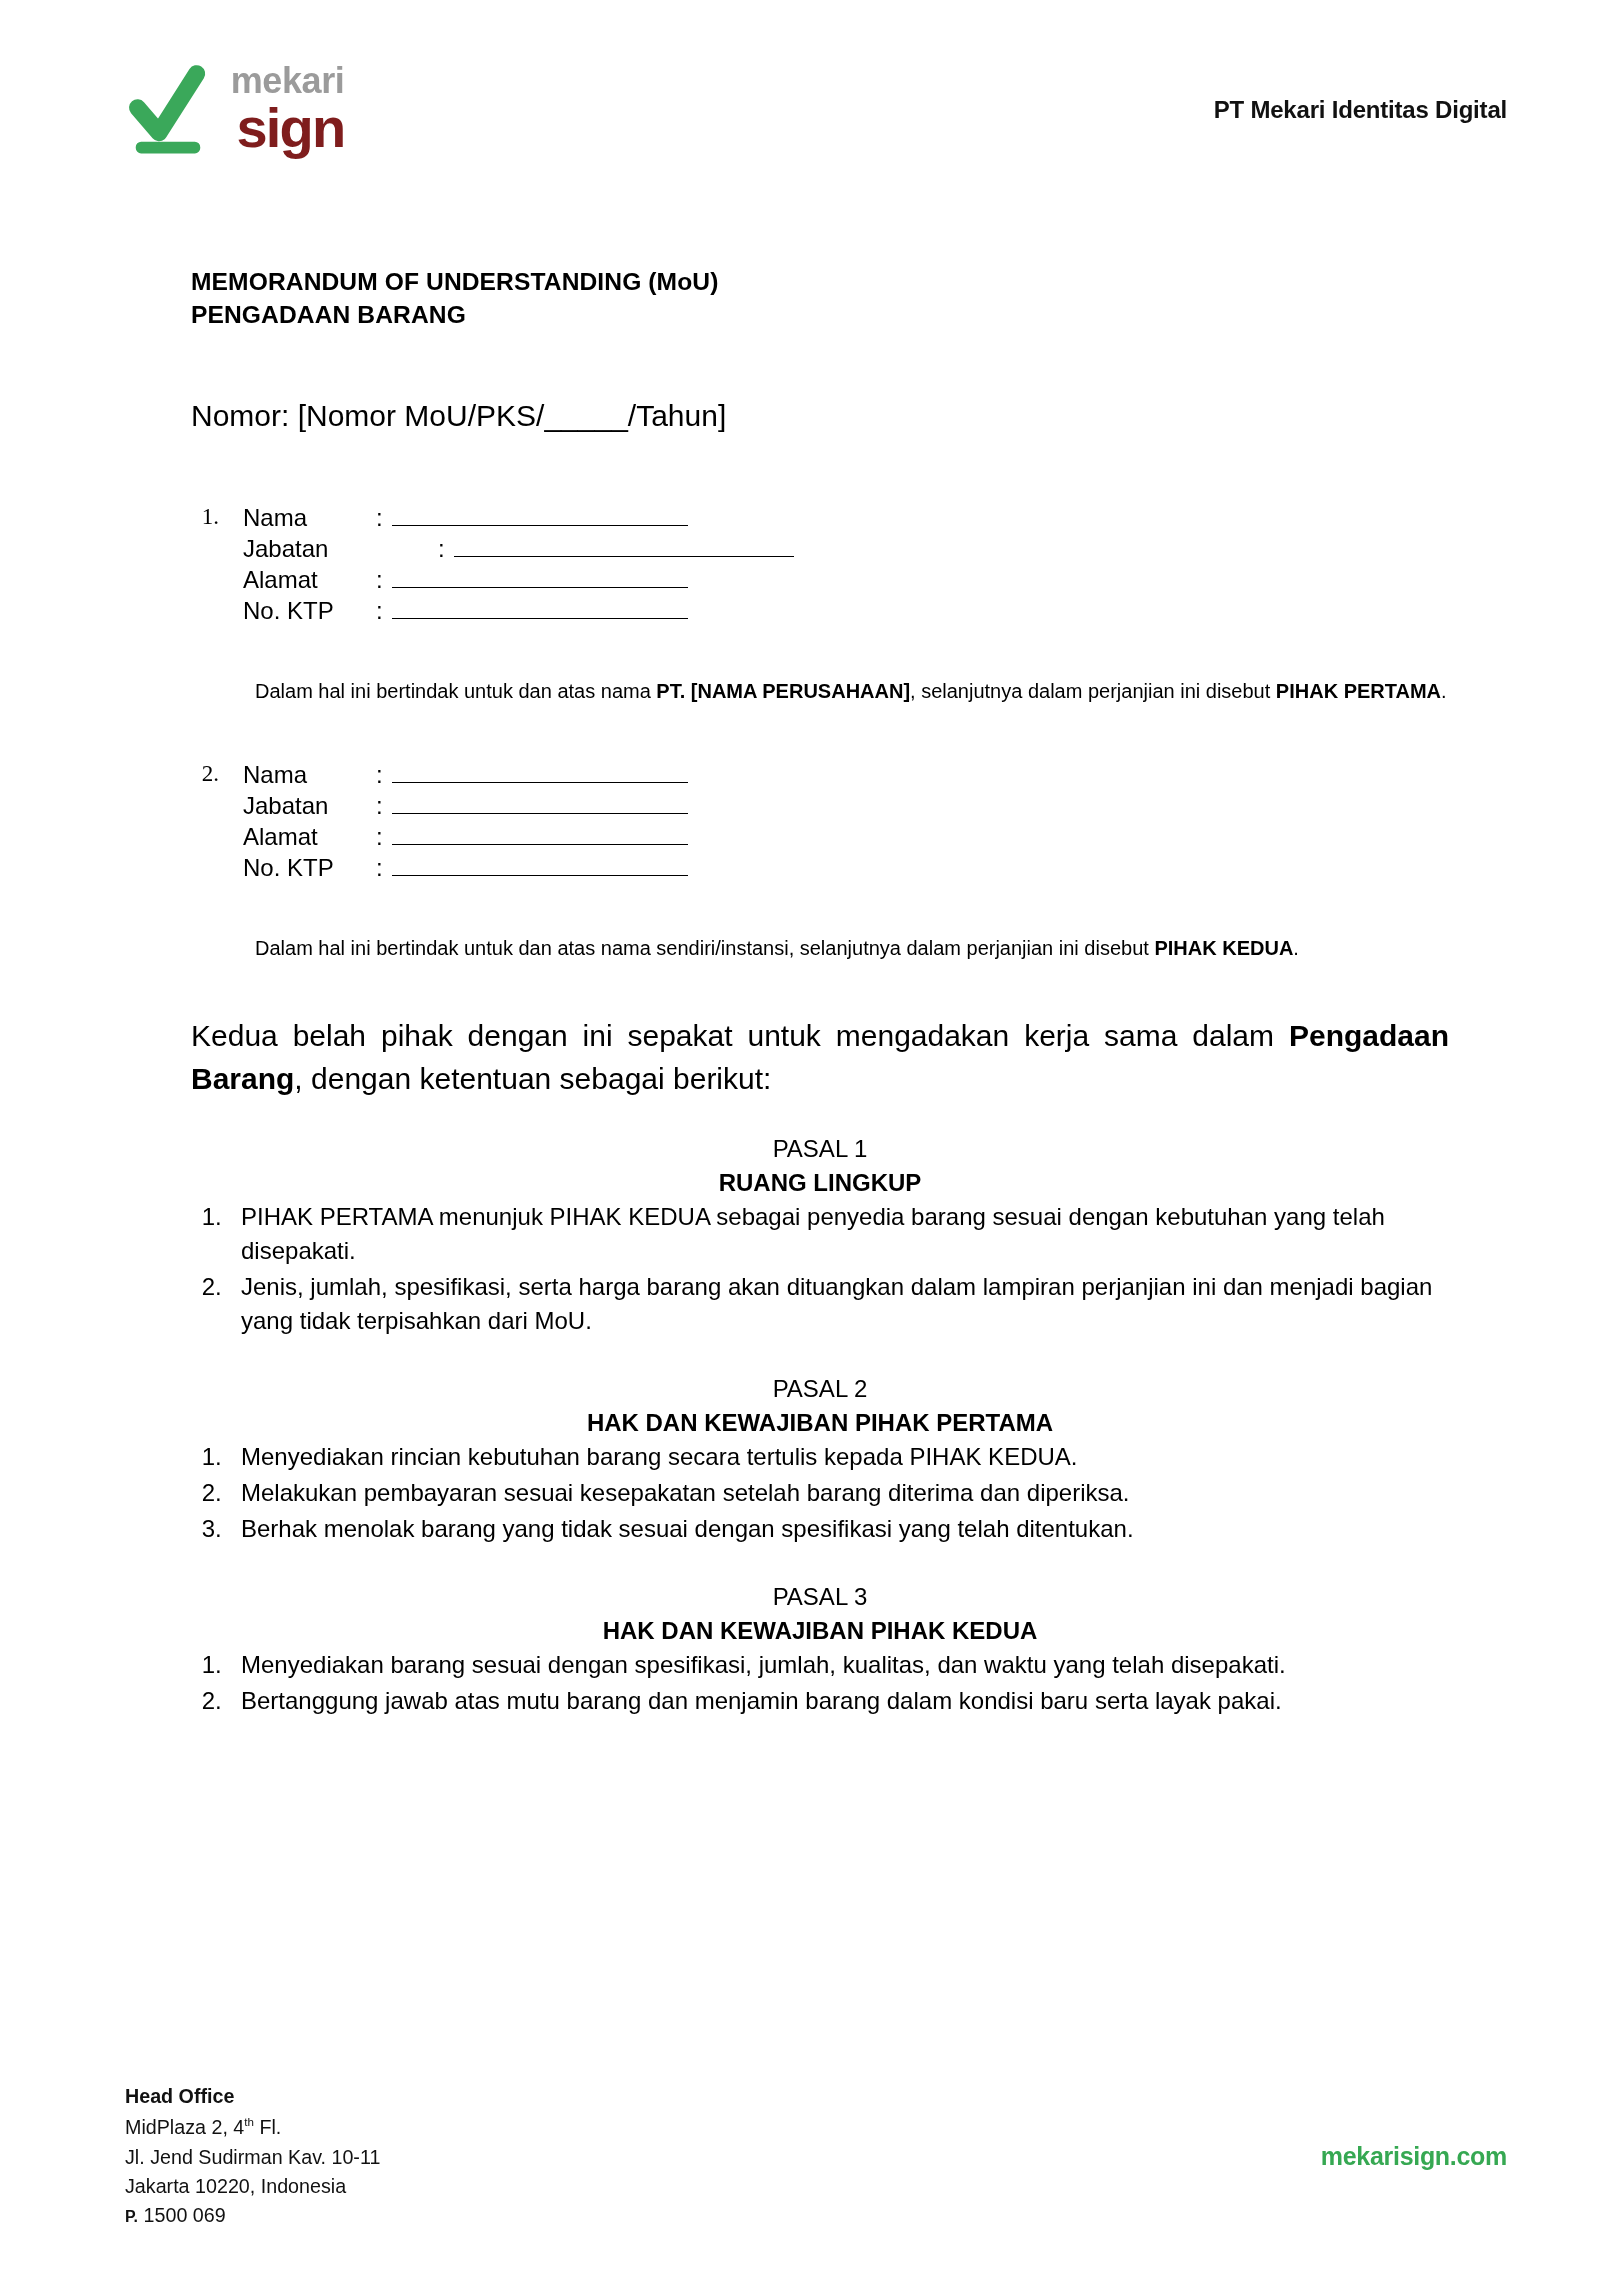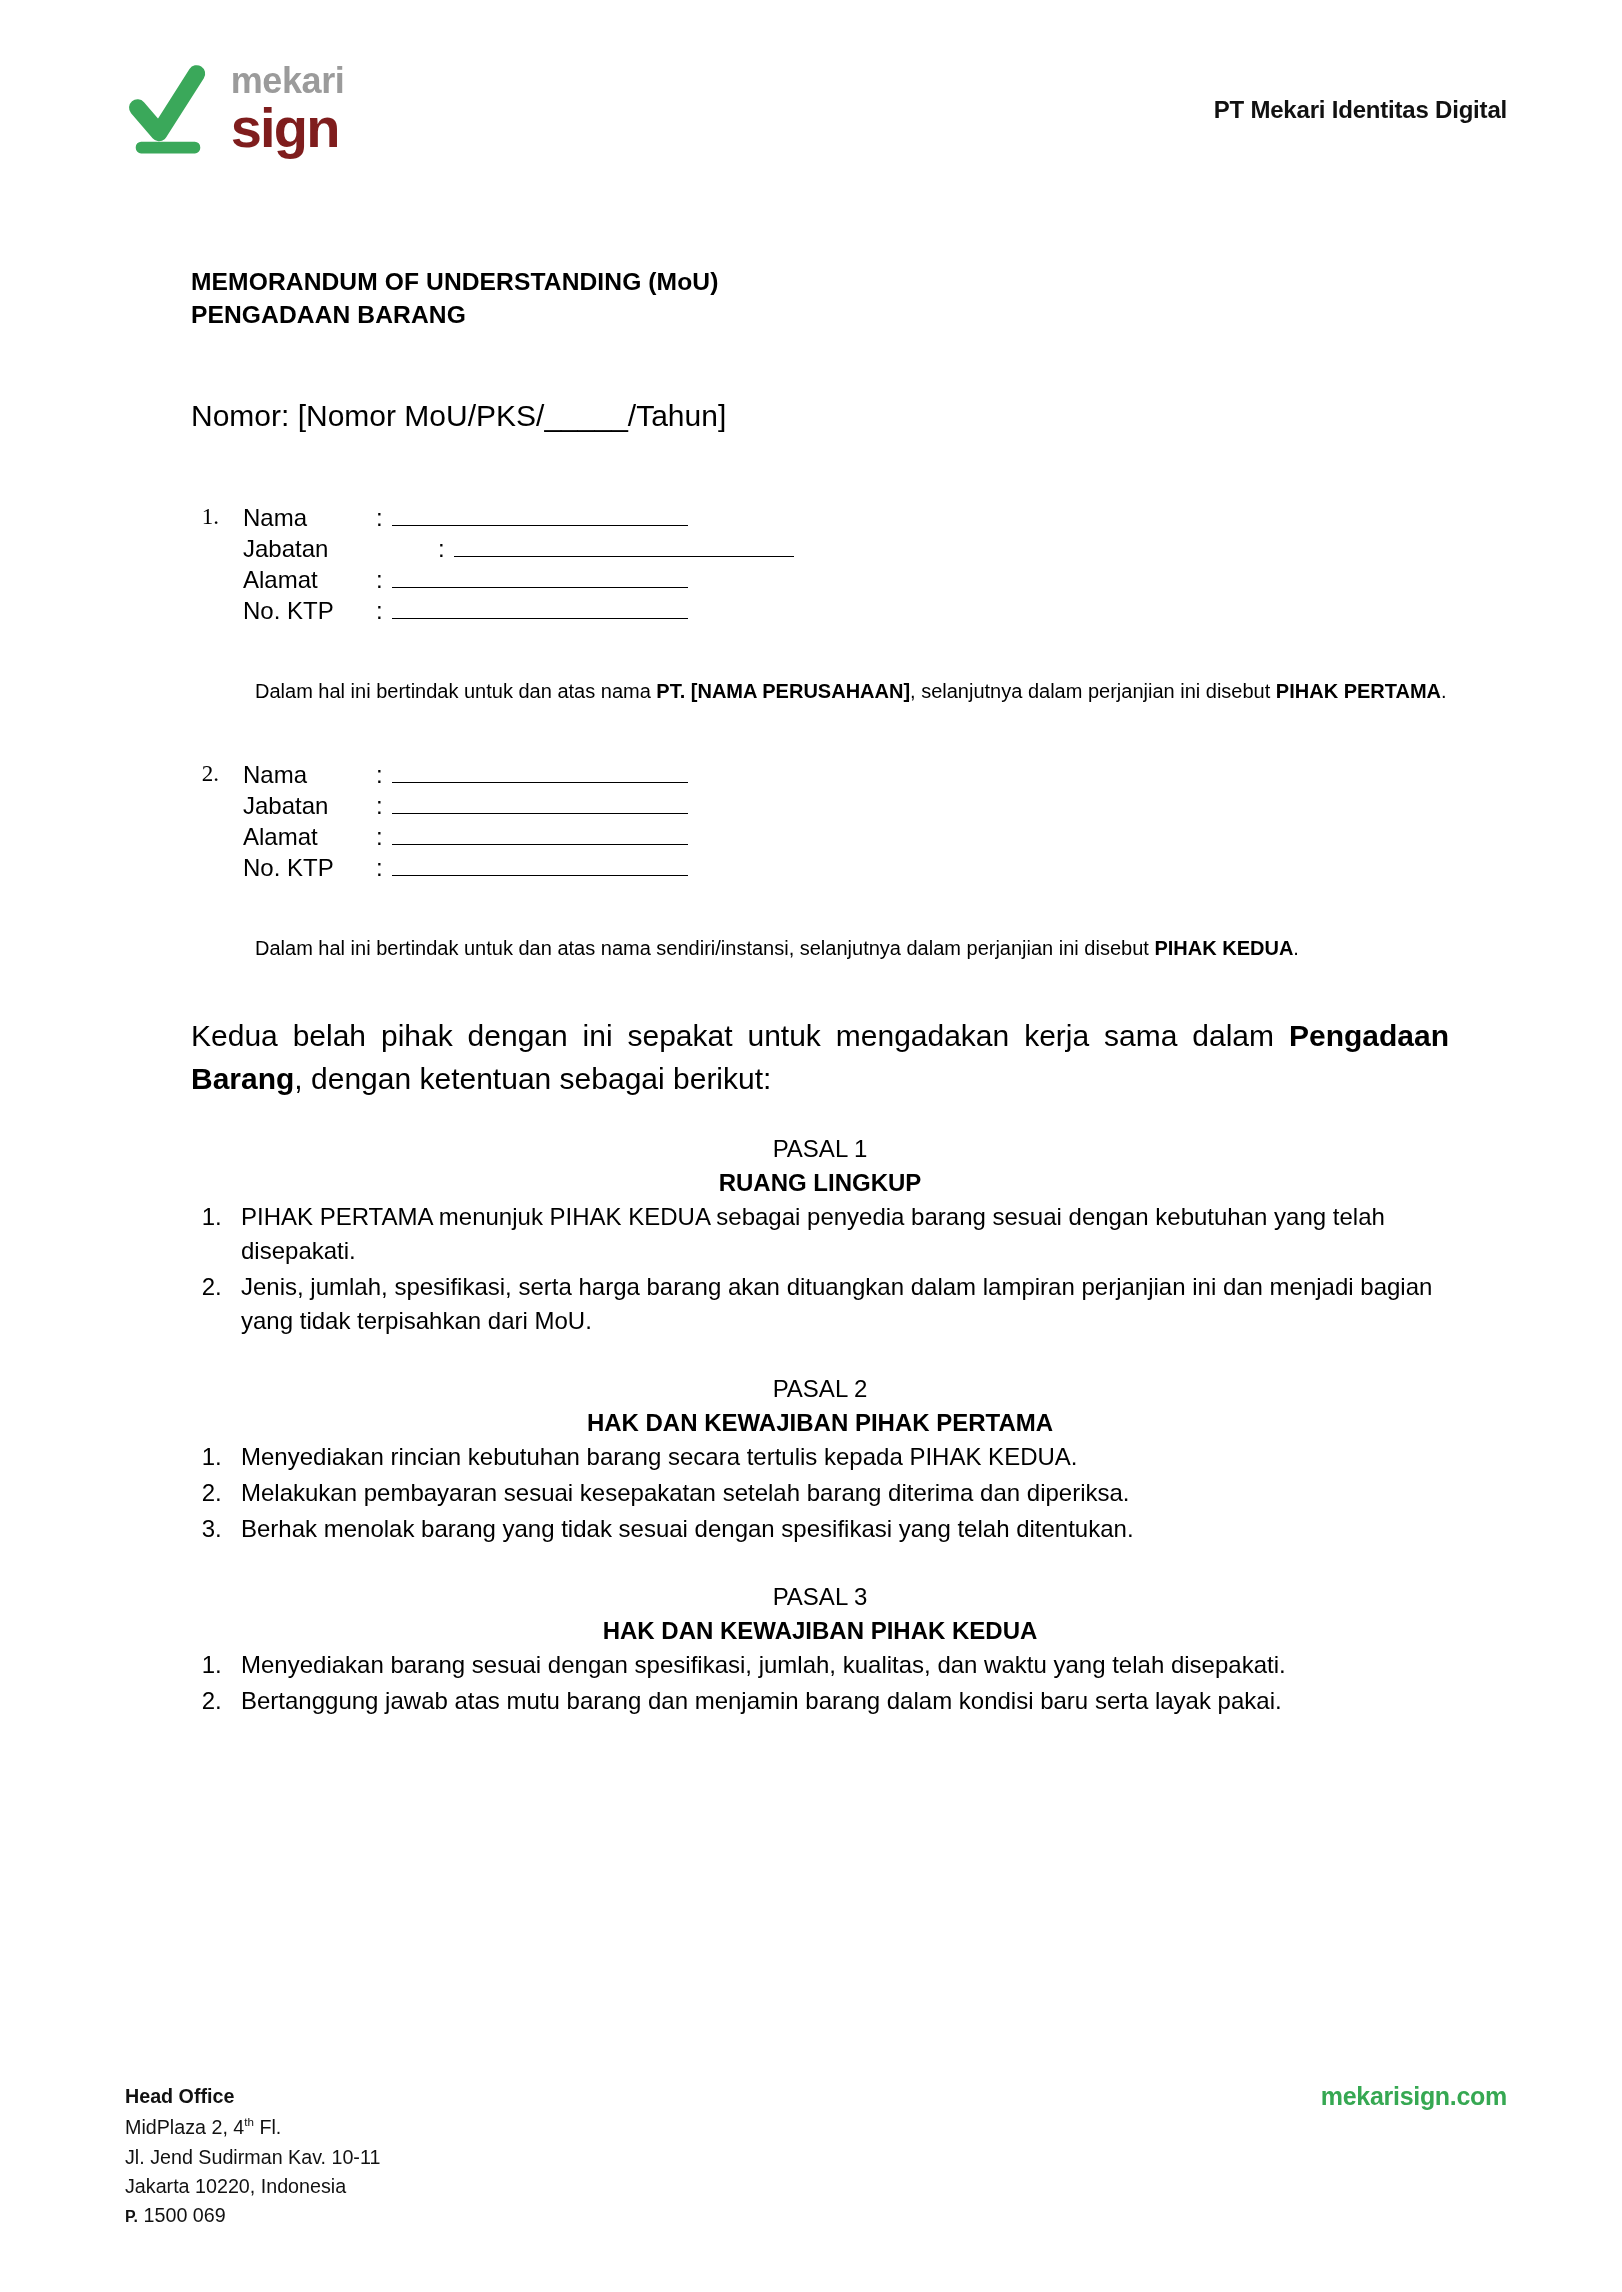--- a/index.html
+++ b/index.html
@@ -43,20 +43,21 @@
     height: 97px;
     position: relative;
     flex: none;
   }
   .logo-mark svg { display: block; }
   .logo-words {
     display: flex;
     flex-direction: column;
     justify-content: center;
     line-height: 1;
+    align-items: flex-end;
   }
   .logo-mekari {
     font-size: 36px;
     color: #9b9b9b;
     font-weight: 700;
     letter-spacing: -0.4px;
     margin-bottom: 1.8px;
   }
   .logo-sign {
     font-size: 56px;
@@ -181,21 +182,21 @@
 
   b, strong { font-weight: 700; }
 
   
   .doc-footer {
     position: absolute;
     left: 125px;
     right: 116px;
     bottom: 63px;
     display: flex;
-    align-items: flex-start;
+    align-items: center;
     justify-content: space-between;
   }
   .addr {
     font-size: 19.7px;
     line-height: 1.48;
     color: #111111;
   }
   .addr .addr-title {
     font-weight: 700;
     margin-bottom: 1.8px;

